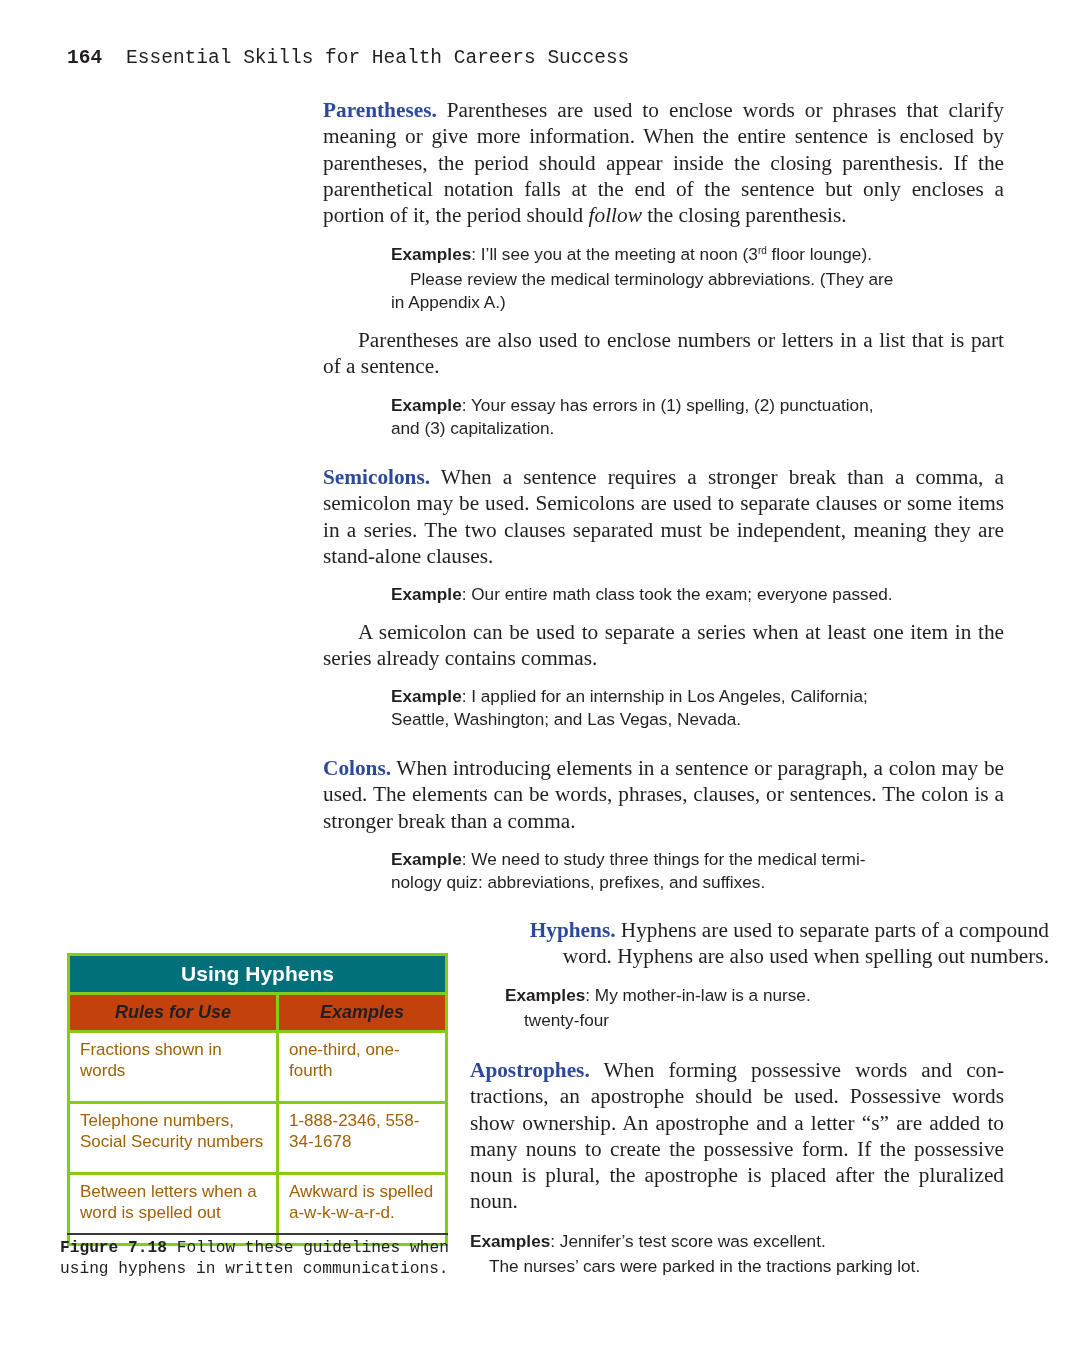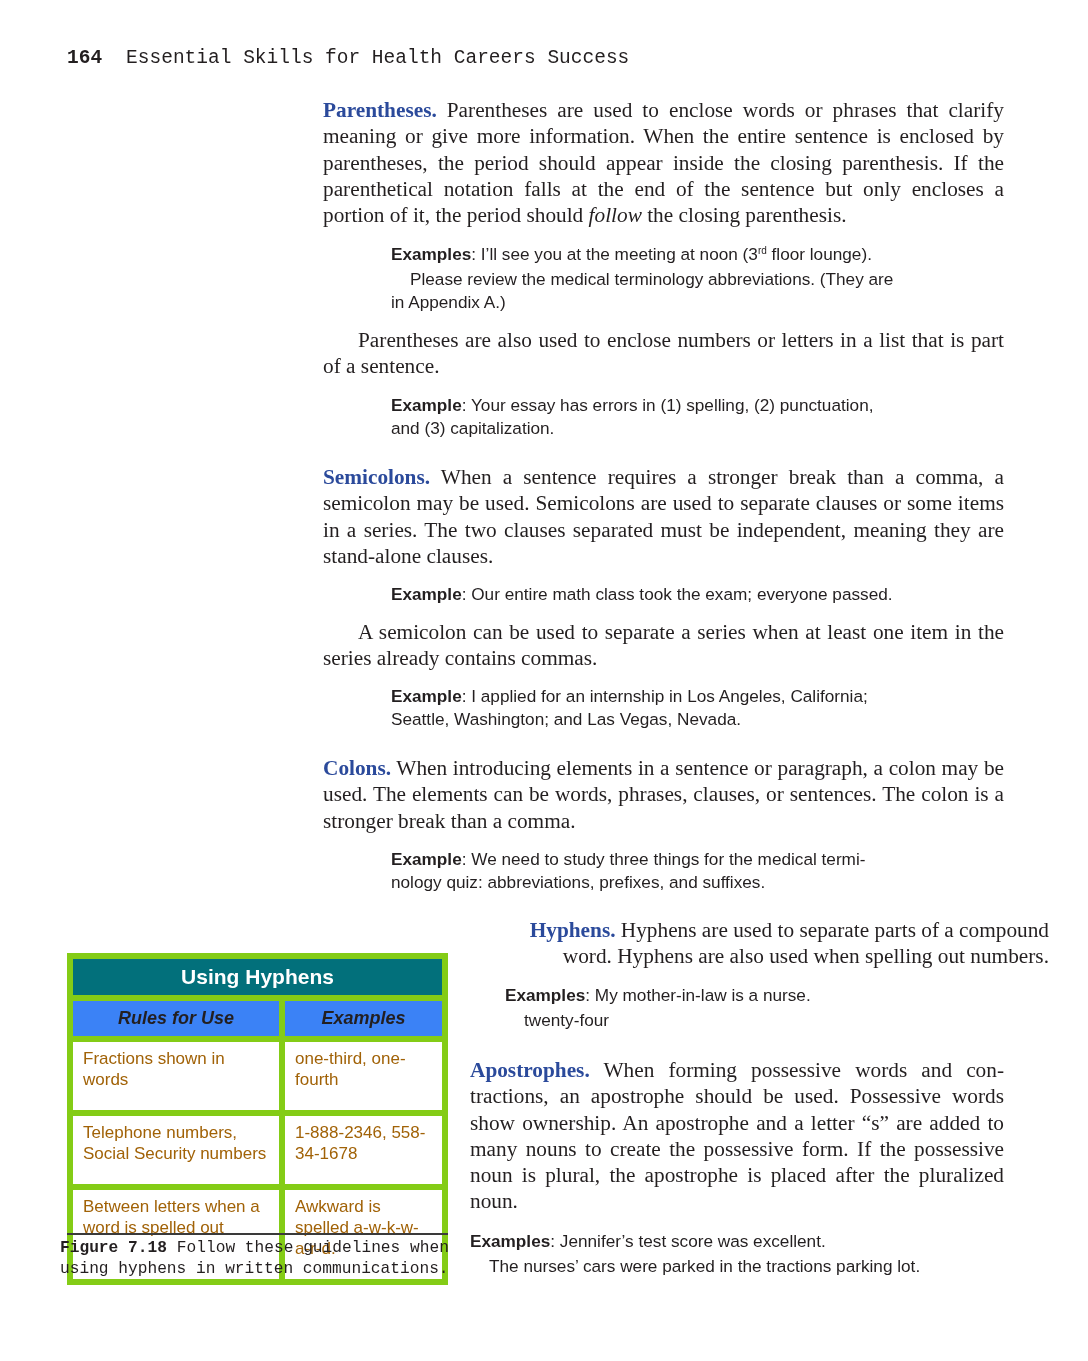--- a/index.html
+++ b/index.html
@@ -25,28 +25,28 @@
   .ex b { font-weight: bold; }
   .ex sup { font-size: 10px; vertical-align: 6px; line-height: 0; }
   .ex .line { display: block; white-space: nowrap; }
   .ex .gap { margin-top: 2px; margin-left: 19px; }
 
   .fig-table {
     position: absolute; left: 67px; top: 953px; width: 381px;
     border-collapse: collapse; font-family: "Liberation Sans", sans-serif;
   }
   .fig-table td, .fig-table th {
-    border: 6px solid #84cc16; padding: 0 10px; vertical-align: top;
+    border: 3px solid #84cc16; padding: 0 10px; vertical-align: top;
   }
   .fig-table .title-row th {
     background: #02707b; color: #ffffff; font-size: 21px; font-weight: bold;
     height: 36px; text-align: center; vertical-align: middle; padding: 0;
   }
   .fig-table .sub-row th {
-    background: #3b82f6; color: #231f20; font-size: 18px; font-style: italic;
+    background: #c2410c; color: #231f20; font-size: 18px; font-style: italic;
     font-weight: bold; height: 35px; text-align: center; vertical-align: middle; padding: 0;
   }
   .fig-table td {
     font-size: 17px; line-height: 21px; color: #a16207; padding-top: 6px; padding-bottom: 20px;
   }
   .fig-table td.c1 { width: 186px; }
   .fig-table tr.r1 td { height: 20px; }
   .fig-table tr.r2 td, .fig-table tr.r3 td, .fig-table tr.r4 td { height: 42px; }
 
   .caption-rule {

